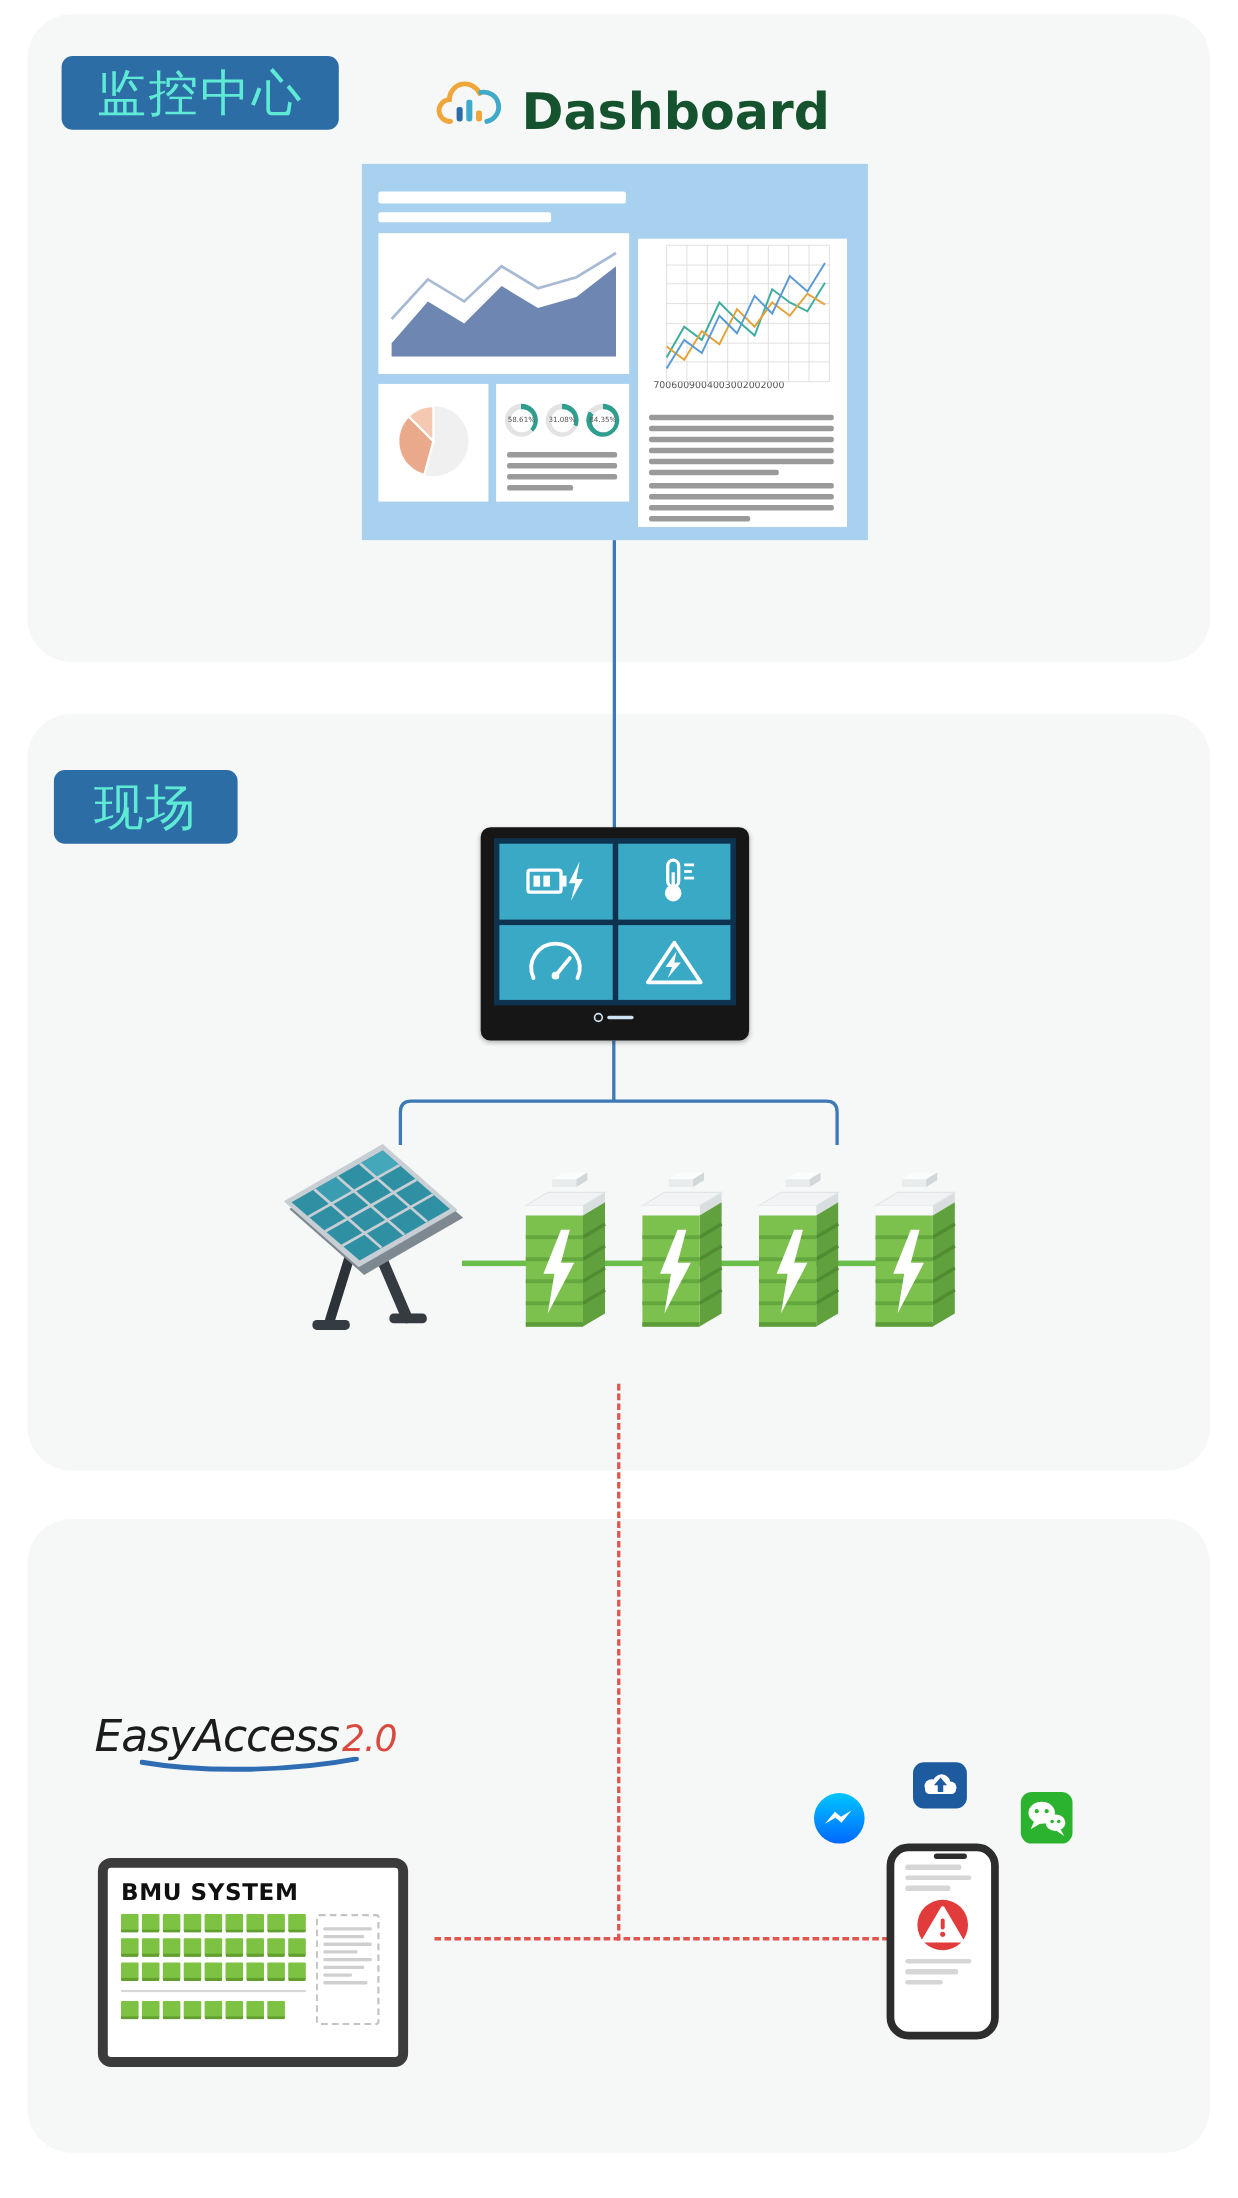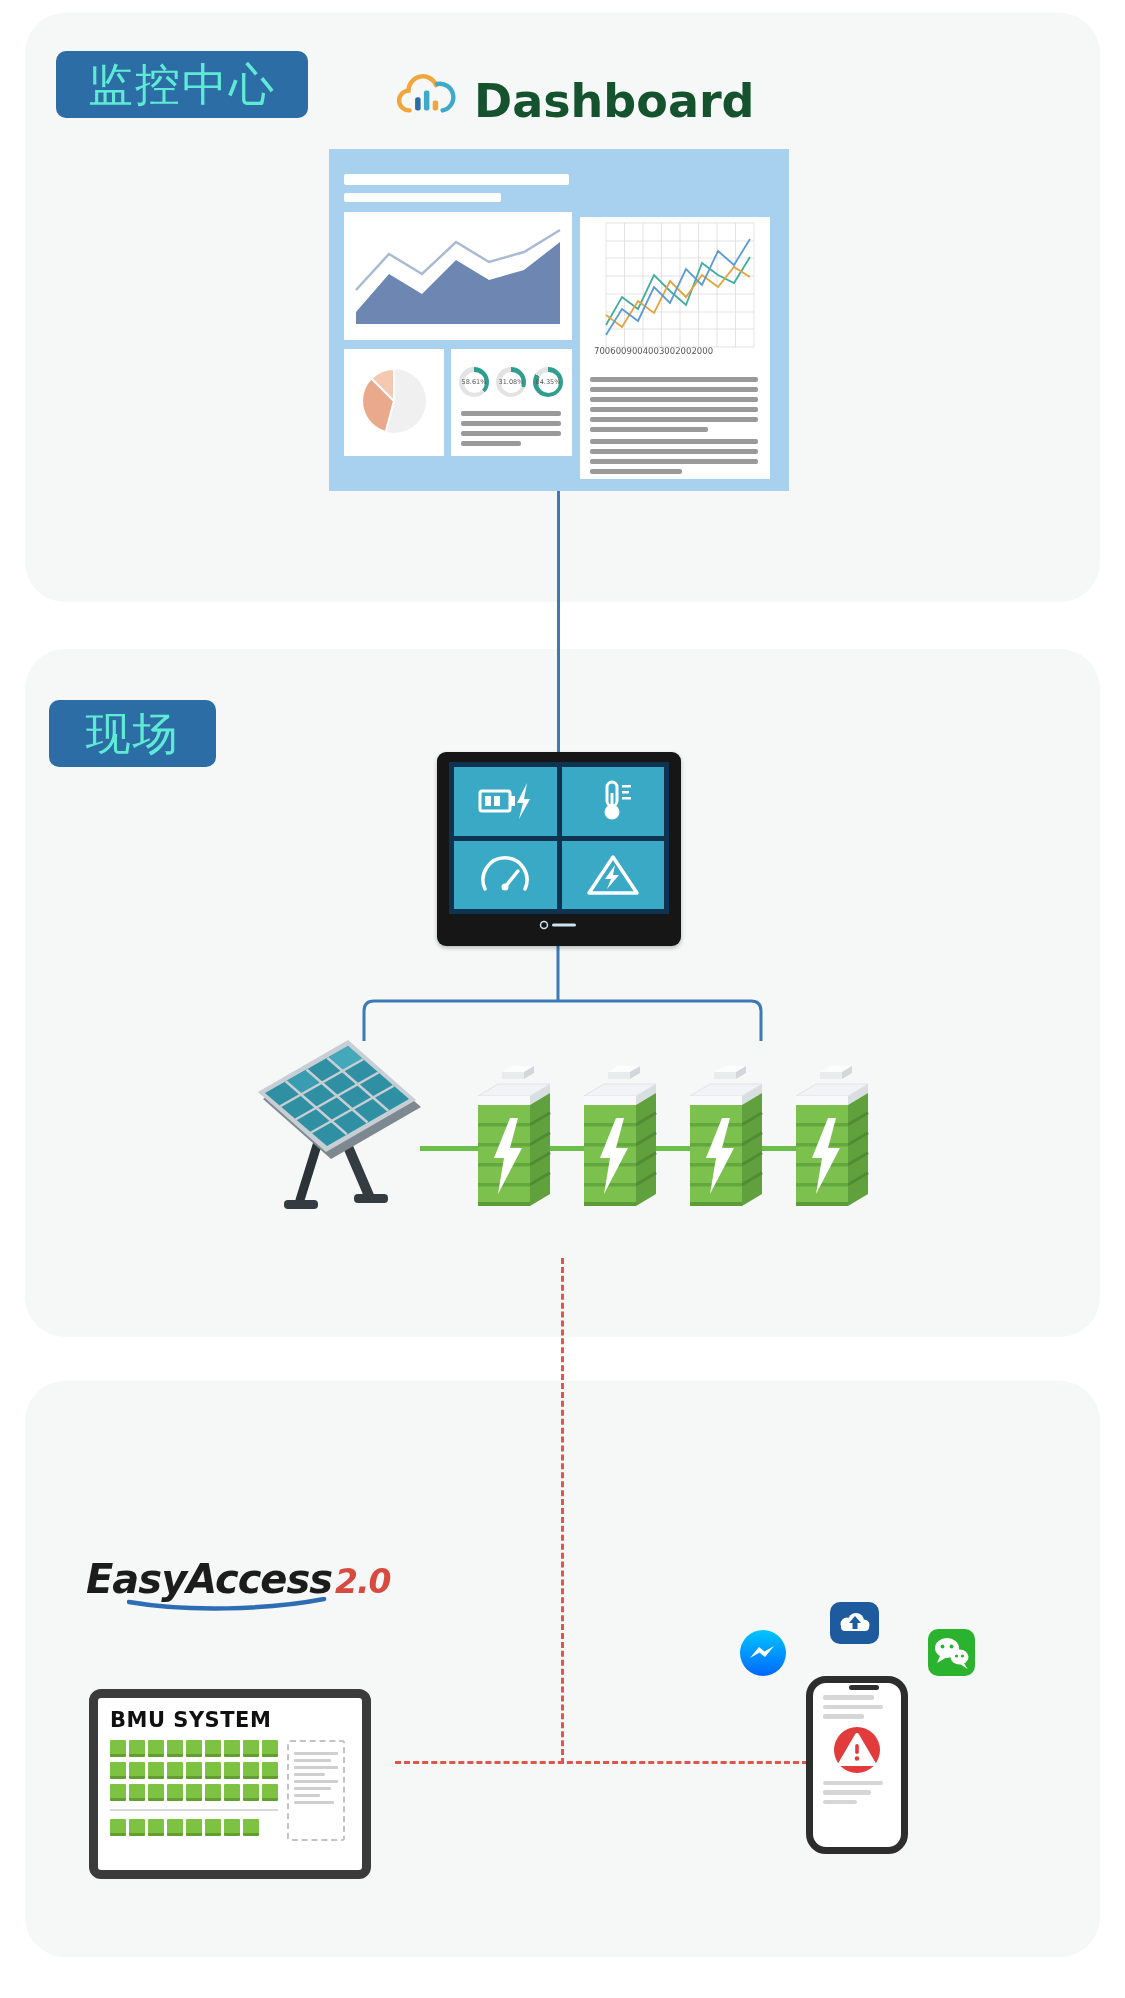--- a/index.html
+++ b/index.html
@@ -31,21 +31,21 @@
   
   .monitor{position:absolute;left:89px;top:1689px;width:282px;height:190px;background:#fff;
            border:9px solid #3b3b3b;border-radius:12px;box-sizing:border-box;padding:10px 12px;}
   .ledrow{display:flex;gap:3px;margin-bottom:5px;}
   .led{width:16px;height:14px;background:#7dc242;border-bottom:3px solid #629f2f;border-radius:1px;}
   .notebox{width:58px;border:2px dashed #c3c3c3;border-radius:3px;padding:6px 5px;box-sizing:border-box;}
   .notebox div{height:3px;background:#cfcfcf;border-radius:1px;margin:4px 0;}
   .phone{position:absolute;left:806px;top:1676px;width:102px;height:178px;background:#fff;
          border:7px solid #2d2d2d;border-radius:20px;box-sizing:border-box;padding:12px 10px 8px;}
   .phone .bar{height:4.5px;background:#d6d6d6;border-radius:2px;margin-bottom:5px;}
-  .easy{position:absolute;left:86px;top:1556px;font-style:italic;font-weight:700;color:#1c1c1c;
+  .easy{position:absolute;left:86px;top:1556px;font-style:italic;font-weight:400;color:#1c1c1c;
         font-size:40px;letter-spacing:-1px;white-space:nowrap;}
   .easy .ver{font-size:33px;color:#d84a3f;margin-left:3px;}
   .appicon{position:absolute;border-radius:10px;display:flex;align-items:center;justify-content:center;}
   .rlabel{position:absolute;left:50px;top:1618px;font-size:42px;color:#3e3e3e;}
   .dash-red-v{position:absolute;left:561px;top:1258px;height:506px;width:0;border-left:3px dashed #e0564d;}
   .dash-red-h{position:absolute;left:395px;top:1761px;width:413px;height:0;border-top:3px dashed #e0564d;}
 </style>
 </head>
 <body>
 

